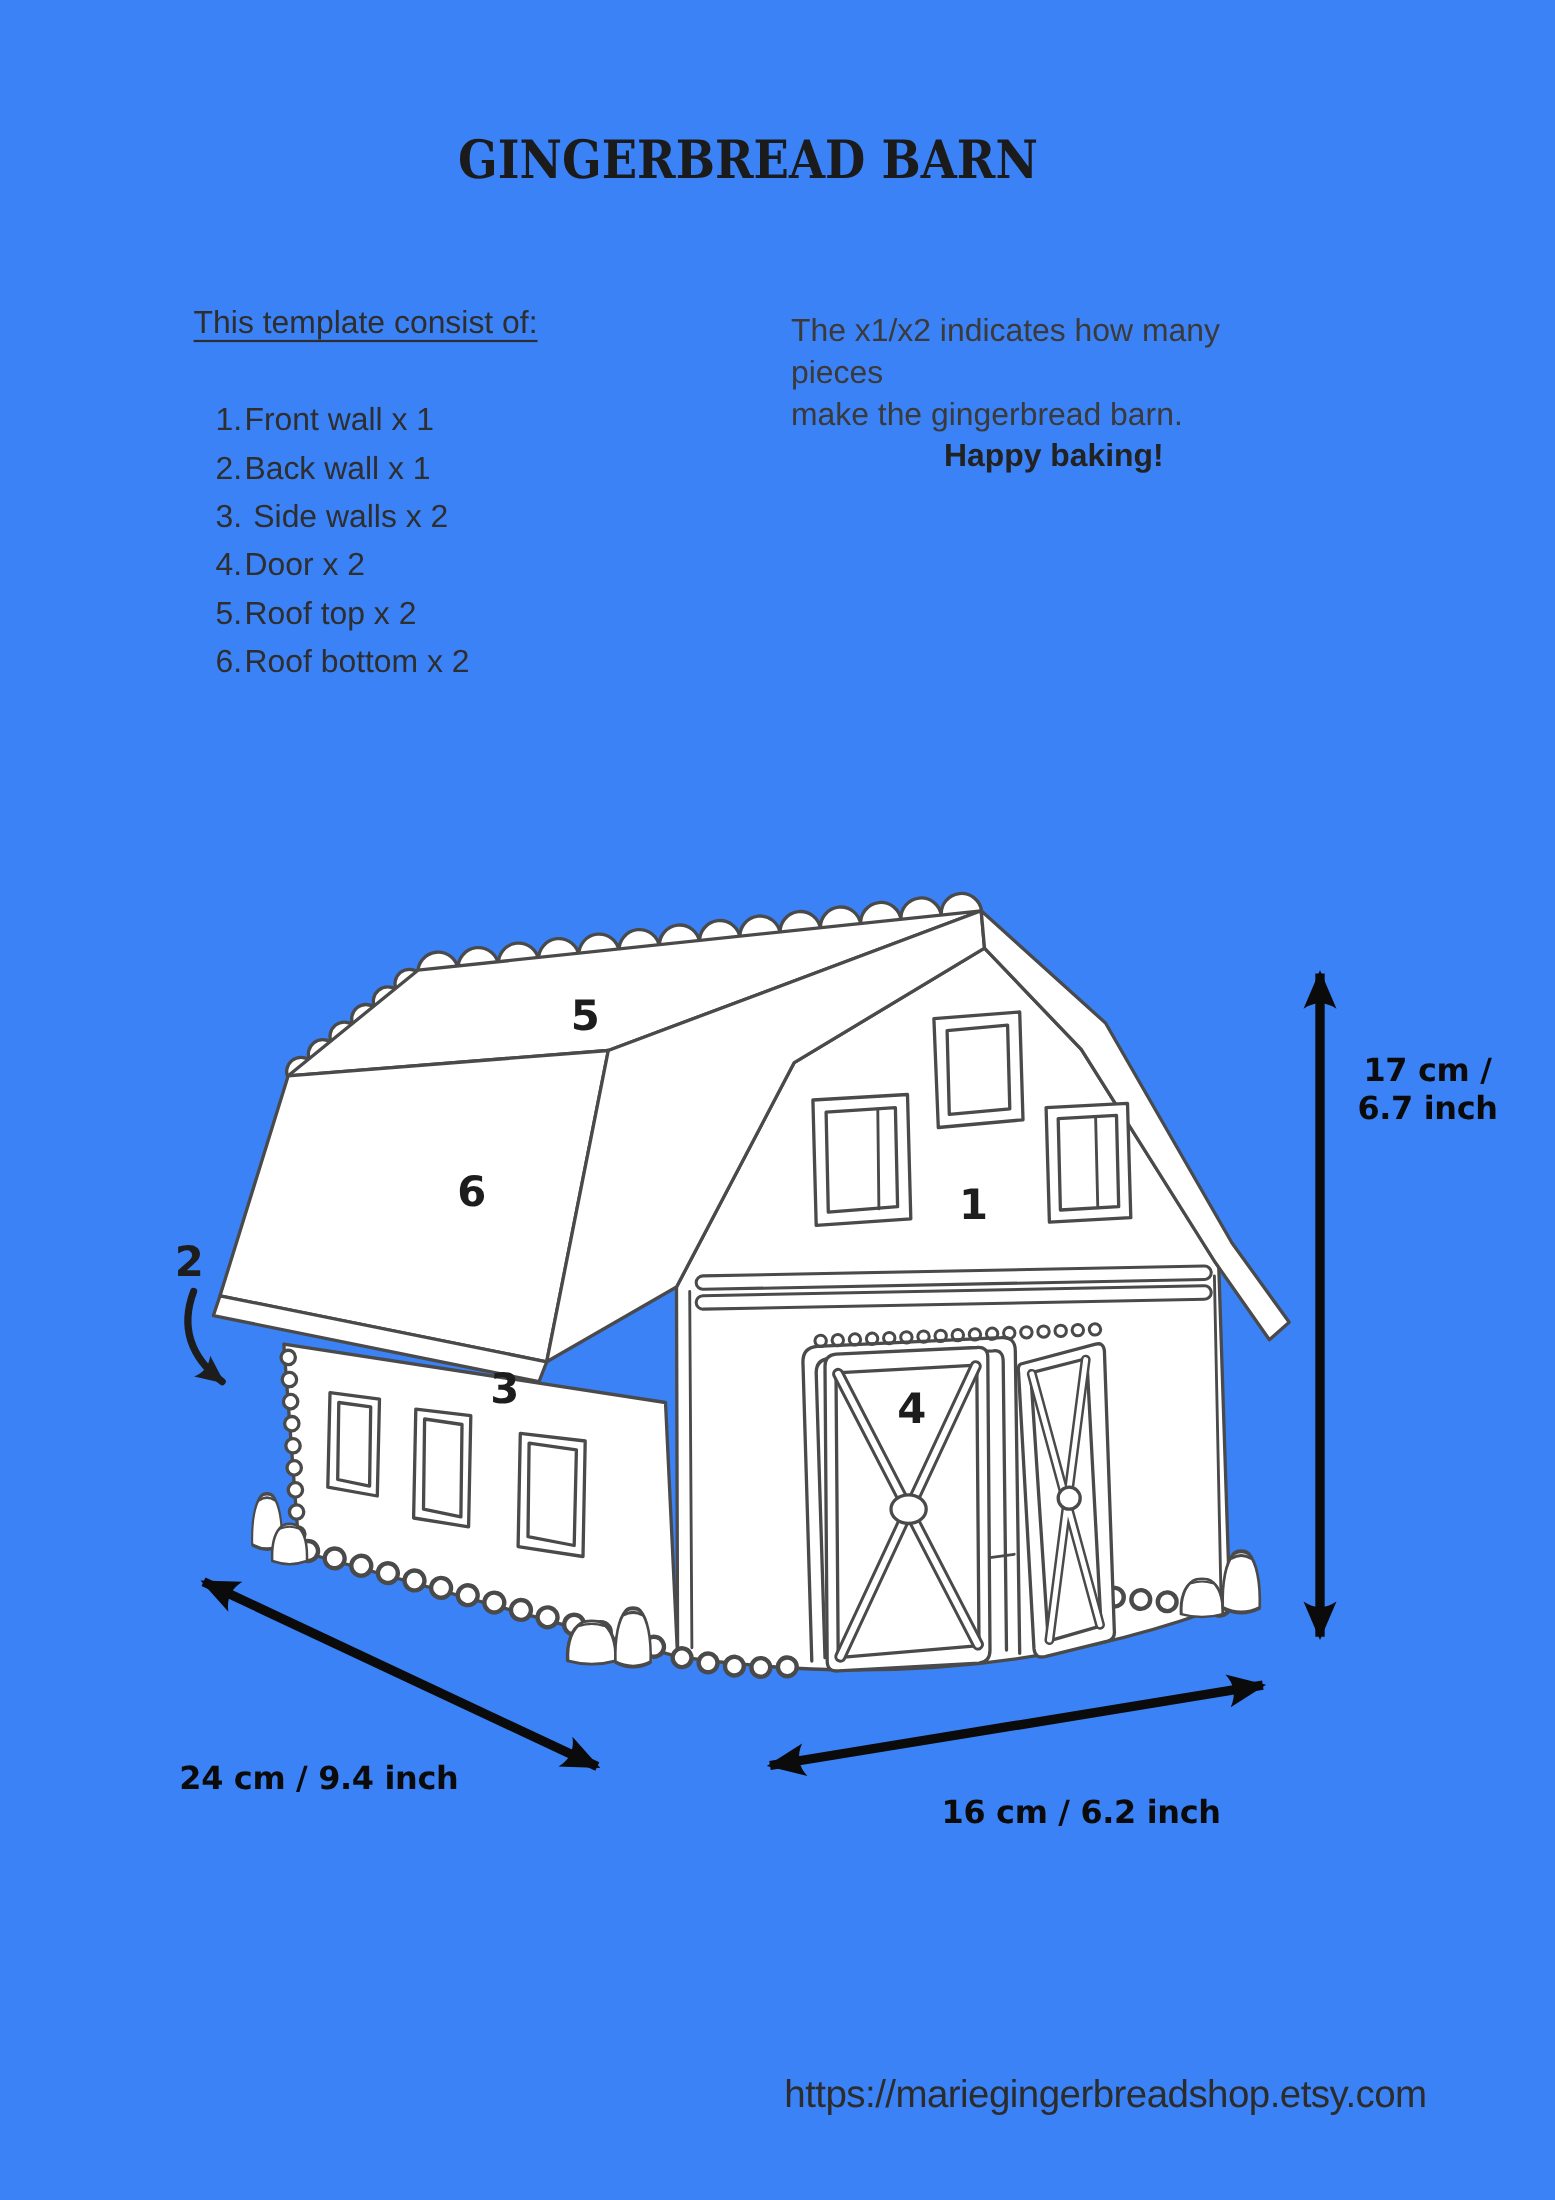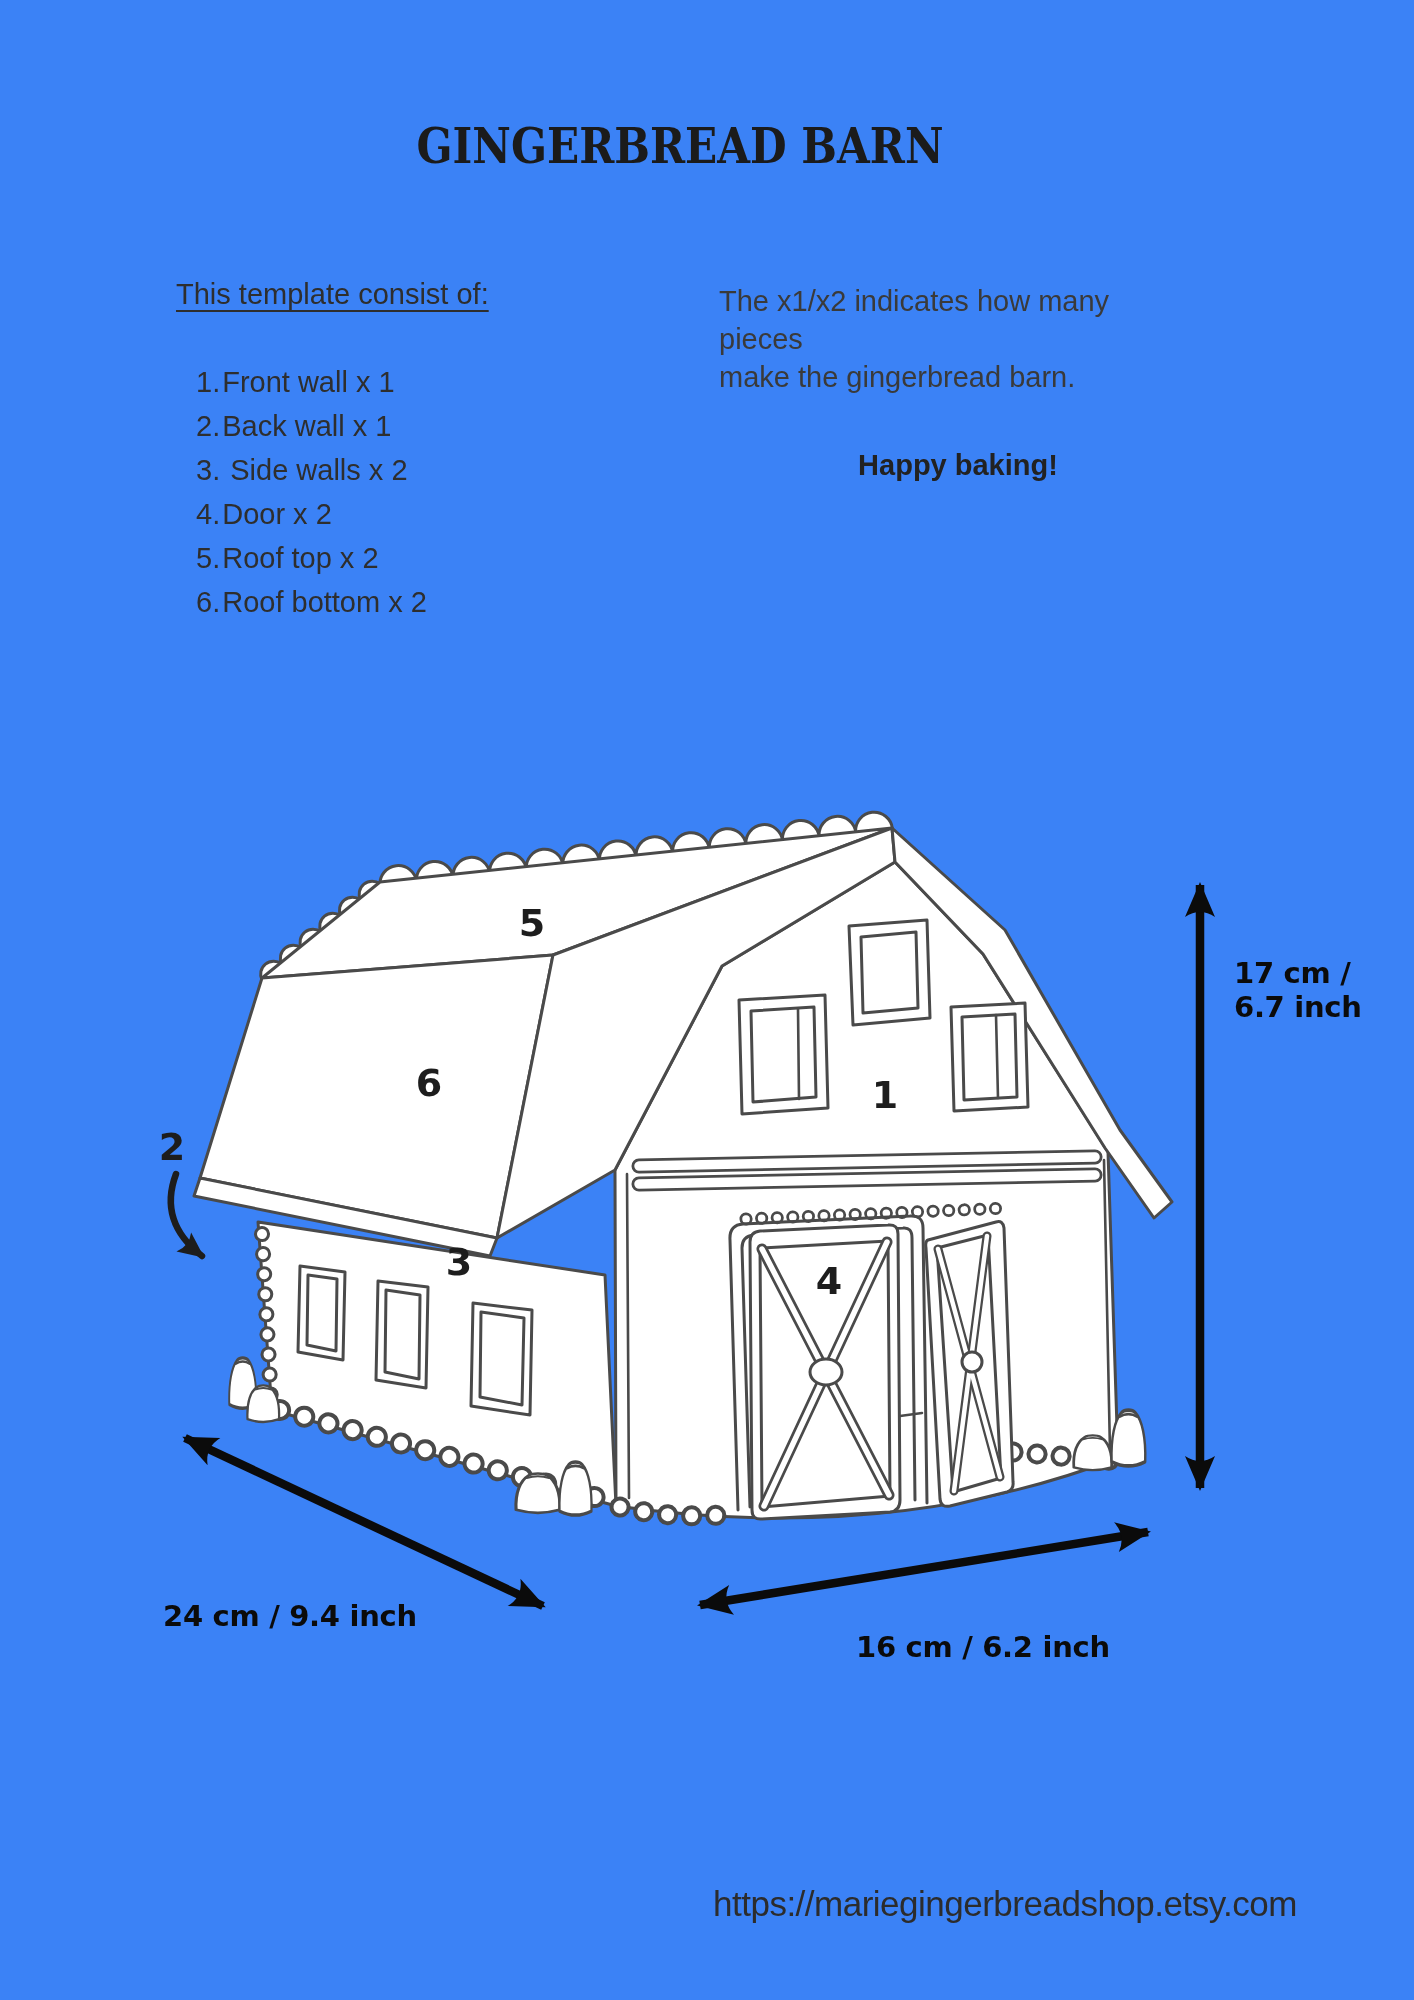--- a/index.html
+++ b/index.html
@@ -15,21 +15,21 @@
     white-space:nowrap;
   }
   .tpl-heading{
     position:absolute;left:176px;top:278px;font-size:29px;color:#2e2e2e;
     text-decoration:underline;text-underline-offset:6px;text-decoration-thickness:2px;
   }
   .tpl-list{position:absolute;left:196px;top:360px;font-size:29px;color:#2e2e2e;}
   .tpl-list .li{height:44px;display:flex;align-items:center;white-space:pre;}
   .tpl-list .num{margin-right:2px;}
   .instr{position:absolute;left:719px;top:282px;width:478px;font-size:29px;line-height:38px;color:#3a3a3a;}
-  .instr .happy{margin-top:50px;text-align:center;font-weight:bold;font-size:29px;color:#222;}
+  .instr .happy{text-align:center;font-weight:bold;font-size:29px;color:#222;}
   .dim-label{
     position:absolute;font-family:"DejaVu Sans",sans-serif;font-weight:bold;
     font-size:29px;color:#0b0b0b;letter-spacing:-0.3px;white-space:nowrap;line-height:34px;
   }
   .footer-url{
     position:absolute;left:713px;top:1884px;font-size:35px;color:#2c2c2c;letter-spacing:-0.5px;
   }
   .abs{position:absolute;}
   svg{display:block;}
 </style>
@@ -199,20 +199,20 @@
         <path d="M2,2 L37,17 L2,32 Q12,17 2,2 Z" fill="#0b0b0b" stroke="none"></path>
       </marker>
     </defs>
     <path d="M185,678 L543,846" marker-start="url(#dimhead)" marker-end="url(#dimhead)"></path>
     <path d="M700,845 L1148,772" marker-start="url(#dimhead)" marker-end="url(#dimhead)"></path>
     <path d="M1200,125 L1200,728" marker-start="url(#dimhead)" marker-end="url(#dimhead)"></path>
   </svg>
 
   <div class="dim-label" style="left:163px;top:1599px;">24 cm / 9.4 inch</div>
   <div class="dim-label" style="left:856px;top:1630px;">16 cm / 6.2 inch</div>
-  <div class="dim-label" style="left:1234px;top:956px;">
+  <div class="dim-label" style="left:1234px;top:956px;text-align:center;">
     <div>17 cm /</div>
     <div>6.7 inch</div>
   </div>
 
   <div class="footer-url">https://mariegingerbreadshop.etsy.com</div>
 
 </div>
 
 </body></html>

